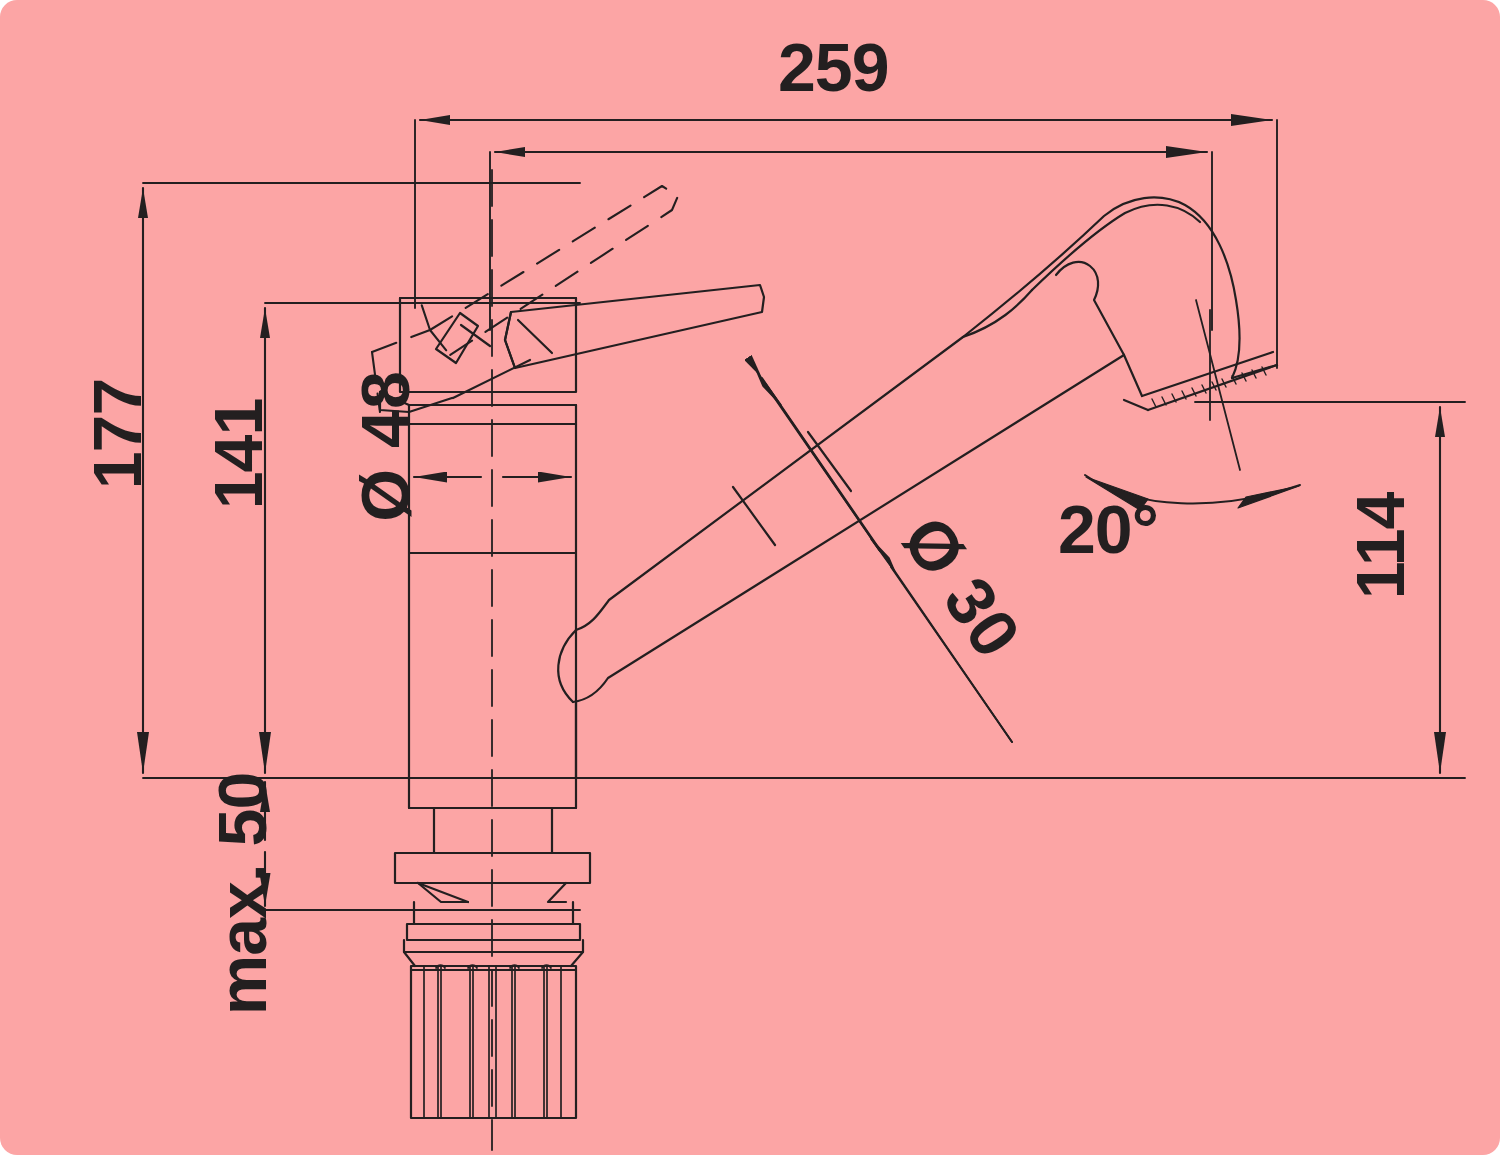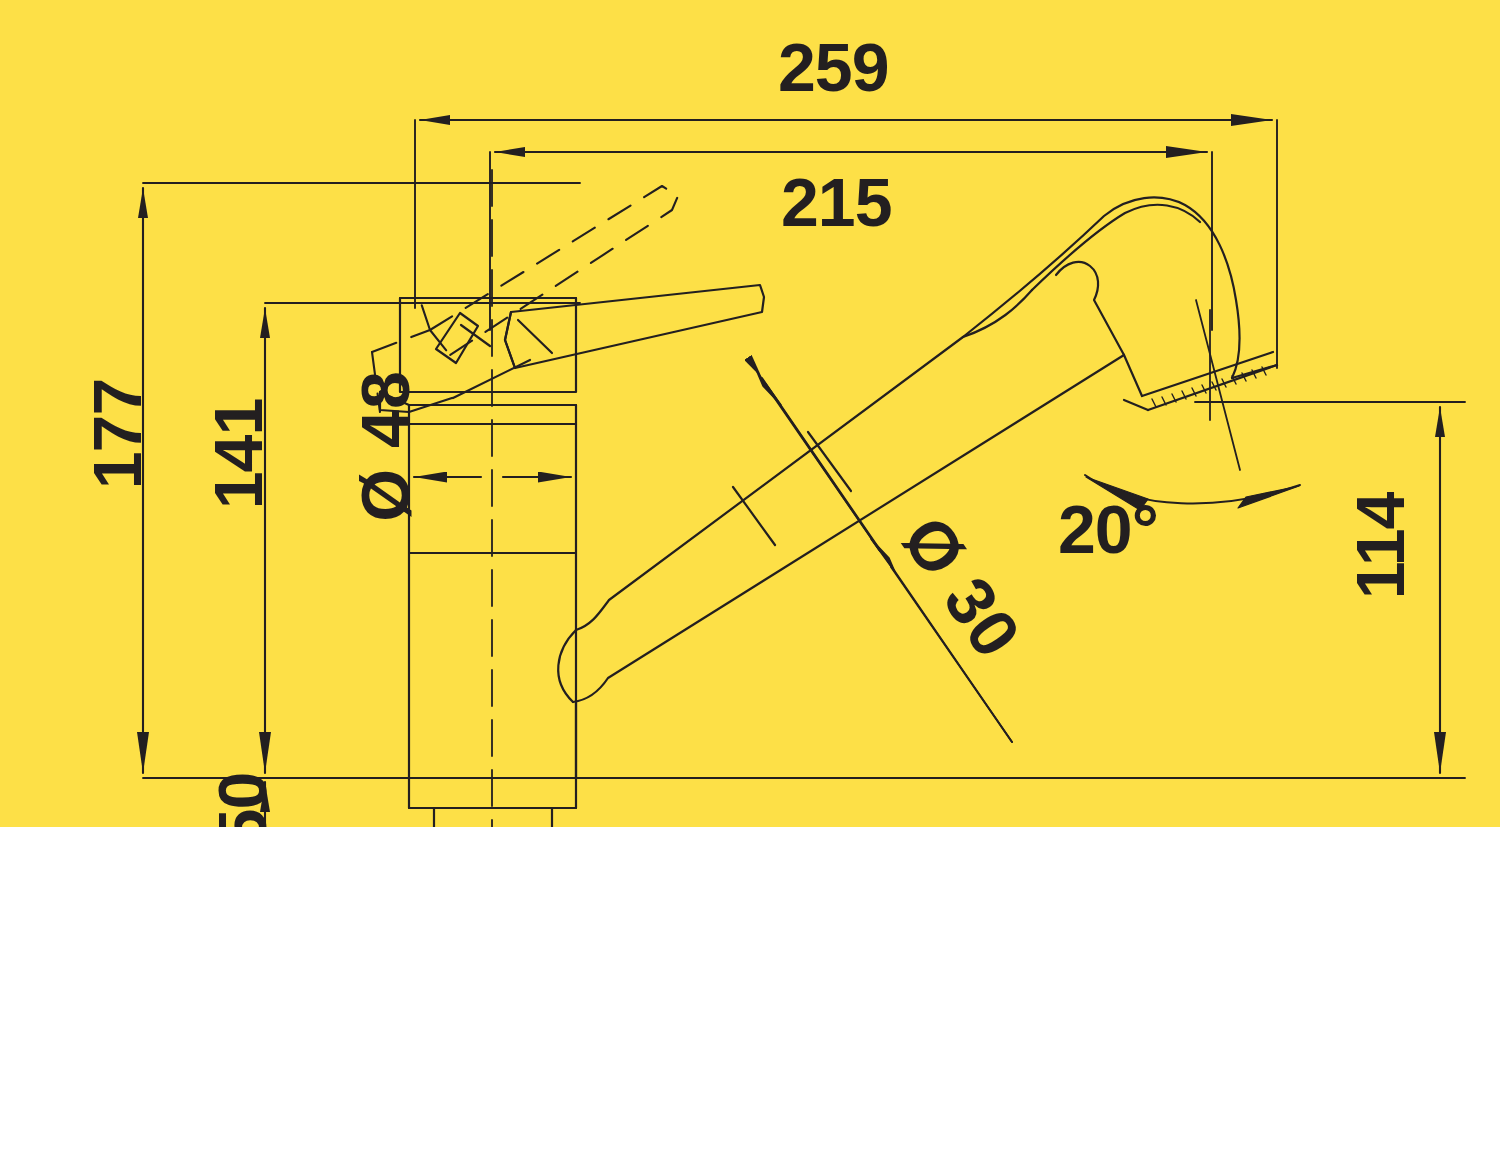--- a/index.html
+++ b/index.html
@@ -4,23 +4,24 @@
 <style>
   * { box-sizing: border-box; }
   html, body {
     margin: 0; padding: 0;
     background: #ffffff;
     font-family: "Liberation Sans", sans-serif;
   }
   #stage {
     position: relative;
     width: 1500px;
-    height: 827px;
-    background: #fde047;
+    height: 1155px;
+    background: #fca5a5;
     overflow: hidden;
+    border-radius: 17px;
   }
   #stage svg { display: block; }
   .dimlabel {
     position: absolute;
     font-family: "Liberation Sans", sans-serif;
     font-weight: bold;
     color: #231f20;
     white-space: nowrap;
     line-height: 1;
     letter-spacing: -1px;
@@ -255,21 +256,20 @@
       <g>
         <path d="M1086,477 L1148,499 L1140,510 Z" fill="#231f20" stroke="#231f20" stroke-width="1.2"></path>
         <path d="M1299,486 L1238,508 L1246,497 Z" fill="#231f20" stroke="#231f20" stroke-width="1.2"></path>
       </g>
 
     </g>
   </svg>
 
   <div class="dimlabel" style="left:778px; top:33px; font-size:68px;">259</div>
 
-  <div class="dimlabel" style="left:781px; top:168px; font-size:68px;">215</div>
 
   <div class="dimlabel rot90" style="left:29px; top:400px; width:176px; text-align:center; font-size:68px;">177</div>
 
   <div class="dimlabel rot90" style="left:150px; top:420px; width:176px; text-align:center; font-size:68px;">141</div>
 
   <div class="dimlabel rot90" style="left:259px; top:412px; width:252px; text-align:center; font-size:68px; letter-spacing:1px;">Ø 48</div>
 
   <div class="dimlabel" style="left:920px; top:490px; font-size:68px; letter-spacing:1px;
               transform:rotate(56deg); transform-origin:0 50%;">Ø 30</div>
 

